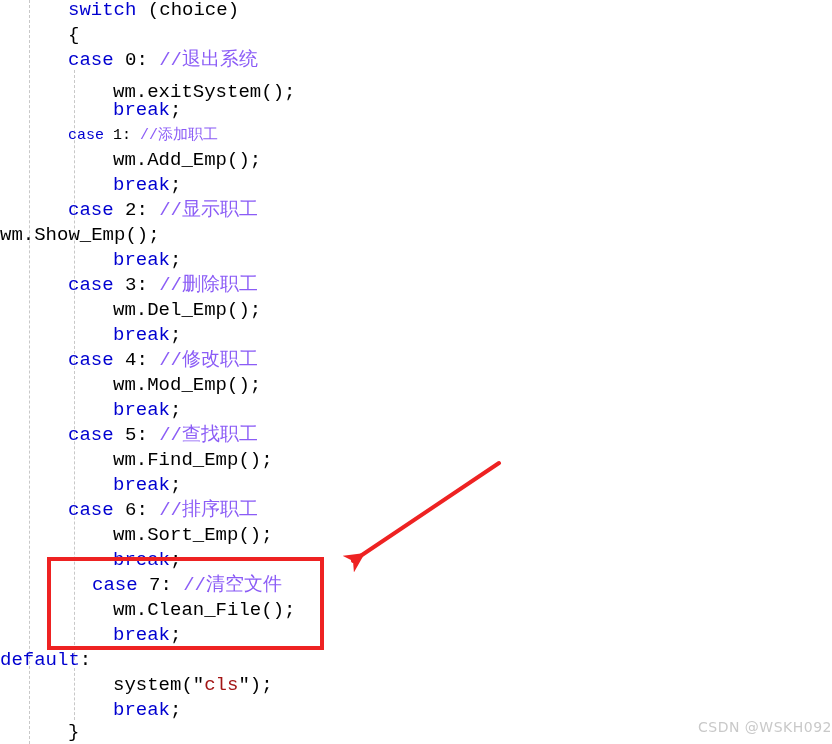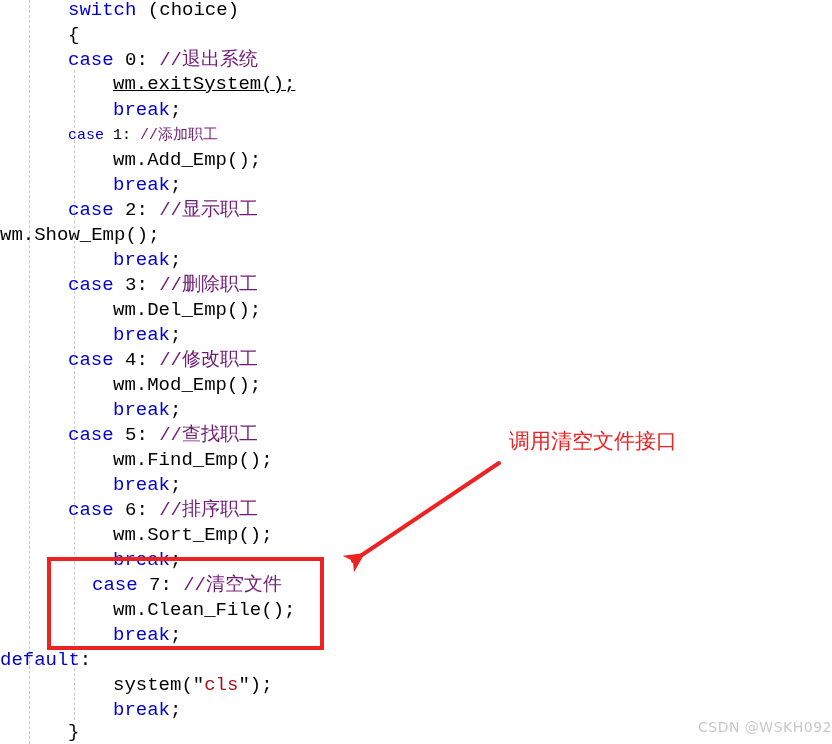--- a/index.html
+++ b/index.html
@@ -38,21 +38,21 @@
     line-height: 25px;
     white-space: pre;
     font-family: "Liberation Mono", "DejaVu Sans Mono", monospace;
     font-size: 19px;
     letter-spacing: 0px;
     color: #000000;
   }
 
   .tok-kw      { color: #0000d0; }
   .tok-plain   { color: #000000; }
-  .tok-comment { color: #701a75; }
+  .tok-comment { color: #8b5cf6; }
   .tok-string  { color: #a31515; }
 
   
   #annotation-layer {
     position: absolute;
     left: 0;
     top: 0;
     width: 832px;
     height: 744px;
     pointer-events: none;
@@ -97,21 +97,21 @@
   <div id="code-surface">
     <div id="indent-guides">
         <div class="indent-guide" style="left: 29px; top: 0px; height: 744px; border-left-color: rgb(200, 200, 200);"></div>
         <div class="indent-guide" style="left: 74px; top: 70px; height: 590px; border-left-color: rgb(200, 200, 200);"></div>
         <div class="indent-guide" style="left: 74px; top: 668px; height: 52px; border-left-color: rgb(200, 200, 200);"></div>
       </div>
     <div id="code-lines">
         <div class="code-line" style="top: -2px; padding-left: 68px; font-size: 19px; line-height: 25px;"><span class="tok-kw">switch</span><span class="tok-plain"> (choice)</span></div>
         <div class="code-line" style="top: 23px; padding-left: 68px; font-size: 19px; line-height: 25px;"><span class="tok-plain">{</span></div>
         <div class="code-line" style="top: 48px; padding-left: 68px; font-size: 19px; line-height: 25px;"><span class="tok-kw">case</span><span class="tok-plain"> 0: </span><span class="tok-comment">//退出系统</span></div>
-        <div class="code-line" style="top: 72px; padding-left: 113px; font-size: 19px; line-height: 25px; text-decoration: underline;"><span class="tok-plain">wm.exitSystem();</span></div>
+        <div class="code-line" style="top: 80px; padding-left: 113px; font-size: 19px; line-height: 25px;"><span class="tok-plain">wm.exitSystem();</span></div>
         <div class="code-line" style="top: 98px; padding-left: 113px; font-size: 19px; line-height: 25px;"><span class="tok-kw">break</span><span class="tok-plain">;</span></div>
         <div class="code-line" style="top: 123px; padding-left: 68px; font-size: 15px; line-height: 25px;"><span class="tok-kw">case</span><span class="tok-plain"> 1: </span><span class="tok-comment">//添加职工</span></div>
         <div class="code-line" style="top: 148px; padding-left: 113px; font-size: 19px; line-height: 25px;"><span class="tok-plain">wm.Add_Emp();</span></div>
         <div class="code-line" style="top: 173px; padding-left: 113px; font-size: 19px; line-height: 25px;"><span class="tok-kw">break</span><span class="tok-plain">;</span></div>
         <div class="code-line" style="top: 198px; padding-left: 68px; font-size: 19px; line-height: 25px;"><span class="tok-kw">case</span><span class="tok-plain"> 2: </span><span class="tok-comment">//显示职工</span></div>
         <div class="code-line" style="top: 223px; font-size: 19px; line-height: 25px;"><span class="tok-plain">wm.Show_Emp();</span></div>
         <div class="code-line" style="top: 248px; padding-left: 113px; font-size: 19px; line-height: 25px;"><span class="tok-kw">break</span><span class="tok-plain">;</span></div>
         <div class="code-line" style="top: 273px; padding-left: 68px; font-size: 19px; line-height: 25px;"><span class="tok-kw">case</span><span class="tok-plain"> 3: </span><span class="tok-comment">//删除职工</span></div>
         <div class="code-line" style="top: 298px; padding-left: 113px; font-size: 19px; line-height: 25px;"><span class="tok-plain">wm.Del_Emp();</span></div>
         <div class="code-line" style="top: 323px; padding-left: 113px; font-size: 19px; line-height: 25px;"><span class="tok-kw">break</span><span class="tok-plain">;</span></div>
@@ -140,18 +140,17 @@
 
     <svg id="arrow-svg" width="832" height="744">
       <defs>
         <marker id="arrowhead" markerWidth="5" markerHeight="5" refX="3.6" refY="2.5" orient="auto">
           <path d="M5,0 L0,2.5 L5,5 L3.6,2.5 Z" fill="#ee2222"></path>
         </marker>
       </defs>
       <line id="arrow-line" stroke="#ee2222" stroke-width="4" stroke-linecap="round" marker-end="url(#arrowhead)" x1="499" y1="463" x2="353" y2="561"></line>
     </svg>
 
-    <div id="annotation-text" style="left: 509px; top: 428px; color: rgb(238, 34, 34);">调用清空文件接口</div>
 
     <div id="watermark" style="left: 698px; top: 719px; color: rgb(201, 201, 201);">CSDN @WSKH0929</div>
   </div>
 
 </div>
 
 </body></html>

